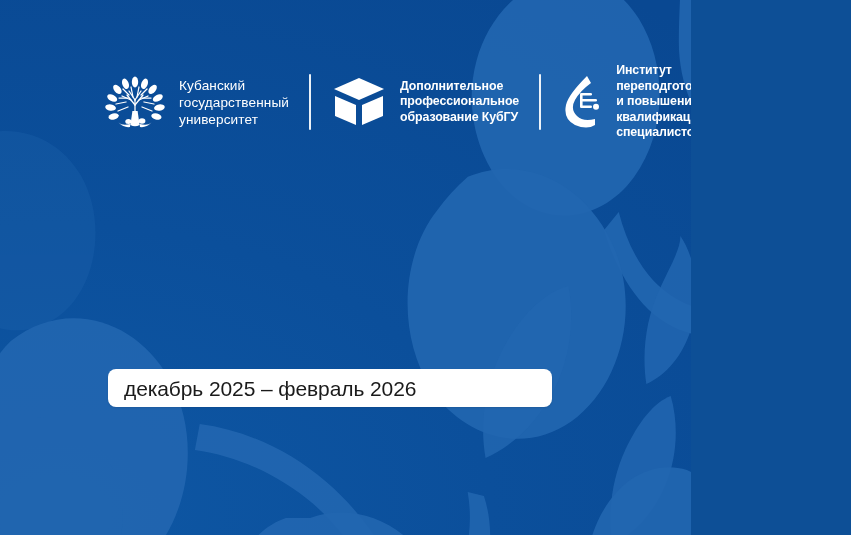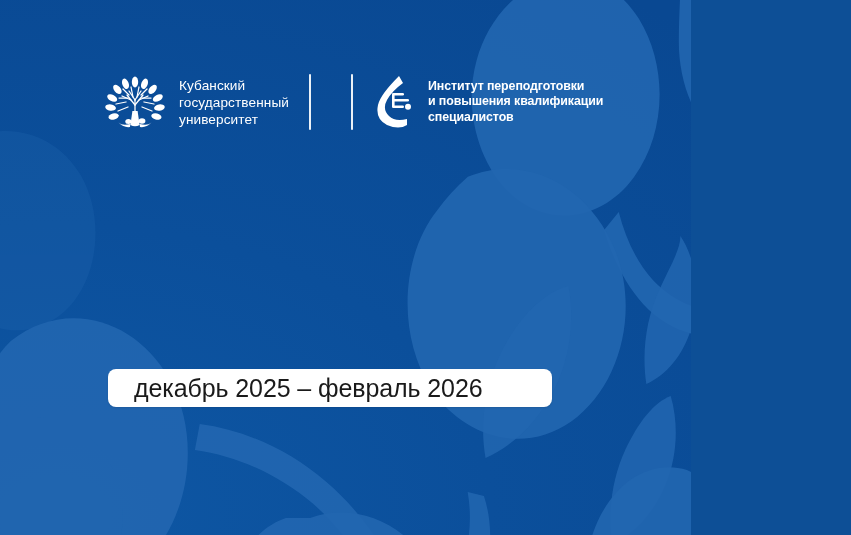--- a/index.html
+++ b/index.html
@@ -103,23 +103,23 @@
     height: 38px;
     background: #ffffff;
     border-radius: 8px;
     display: flex;
     align-items: center;
     z-index: 6;
     box-shadow: 0 1px 2px rgba(0,0,0,0.10);
   }
   .date-badge span {
     display: block;
-    padding-left: 26px;
+    padding-left: 16px;
     color: #1a1a1a;
-    font-size: 25px;
+    font-size: 21px;
     line-height: 1;
     font-weight: 400;
     letter-spacing: -0.1px;
     white-space: nowrap;
   }
 </style>
 </head>
 <body>
 
 <div id="poster">
@@ -223,20 +223,36 @@
           <ellipse cx="38" cy="50" rx="3.4" ry="2.7"></ellipse>
         </g>
       </svg>
       <div class="logo-text thin">Кубанский
 государственный
 университет</div>
     </div>
 
     <div class="logo-divider"></div>
 
+    <div class="logo-unit">
+      <svg class="logo-mark" width="56" height="52" viewBox="0 0 56 52" aria-hidden="true">
+        <g fill="#ffffff">
+
+          <path d="M28 2 L53 13 L28 24 L3 13 Z"></path>
+
+          <path d="M4 20 L25 29 L25 49 L4 40 Z"></path>
+          <path d="M52 20 L31 29 L31 49 L52 40 Z"></path>
+
+          <path d="M25 29 L28 30.4 L31 29 L31 33 L28 34.4 L25 33 Z" opacity="0.0"></path>
+        </g>
+      </svg>
+      <div class="logo-text">Дополнительное
+профессиональное
+образование КубГУ</div>
+    </div>
 
     <div class="logo-divider"></div>
 
     <div class="logo-unit">
       <svg class="logo-mark" width="42" height="54" viewBox="0 0 42 54" aria-hidden="true">
         <g fill="#ffffff">
 
           <path d="M26 1 Q7 20 5 30 Q2 44 14 50 Q26 55 34 50 L34 44 Q22 47 16 41
                    Q9 34 14 25 Q19 16 30 8 Z"></path>
           <path d="M34 12 Q22 20 19 28 Q16 38 26 42 L34 42 L34 35 L27 35

